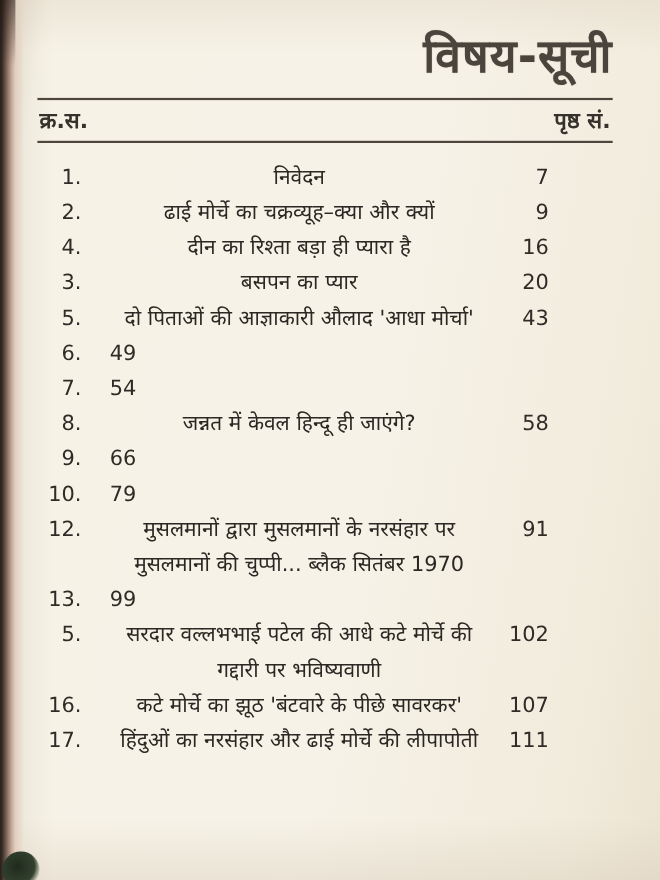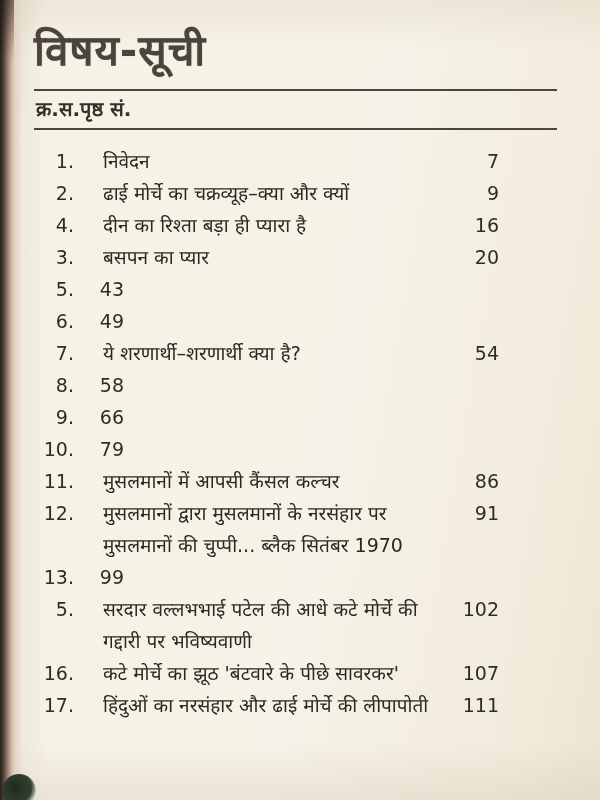--- a/index.html
+++ b/index.html
@@ -57,33 +57,34 @@
     border-radius: 50%;
     background: radial-gradient(circle at 40% 40%, #1f2a1d 0%, #33402e 55%, rgba(51,64,46,0) 75%);
   }
   .content {
     position: absolute;
     top: 0; left: 0; right: 0;
     padding: 24px 43px 0 34px;
     box-sizing: border-box;
   }
   .title {
-    text-align: left;
+    text-align: right;
     font-size: 42px;
     line-height: 54px;
     font-weight: 700;
     letter-spacing: 1px;
     color: #4a443c;
     text-shadow: 0 0 1px rgba(74,68,60,0.35);
   }
   .header-bar {
     margin-top: 11px;
     border-top: 2px solid #4c463e;
     border-bottom: 2px solid #4c463e;
     display: flex;
+    justify-content: space-between;
     align-items: baseline;
     padding: 4px 2px 6px 2px;
     font-size: 20px;
     font-weight: 700;
     color: #35312b;
   }
   .toc {
     margin-top: 15px;
     font-size: 19px;
   }
@@ -95,20 +96,21 @@
   .toc-sn {
     flex: 0 0 40px;
     text-align: right;
     color: #2f2c28;
   }
   .toc-title {
     flex: 1 1 auto;
     margin-left: 29px;
     padding-right: 8px;
     color: #2b2824;
+    text-align: center;
   }
   .toc-page {
     flex: 0 0 50px;
     text-align: right;
     margin-right: 58px;
     color: #2f2c28;
   }
 </style>
 </head>
 <body>
@@ -143,47 +145,43 @@
       <span class="toc-title">दीन का रिश्ता बड़ा ही प्यारा है</span>
       <span class="toc-page">16</span>
     </div>
     <div class="toc-row">
       <span class="toc-sn">3.</span>
       <span class="toc-title">बसपन का प्यार</span>
       <span class="toc-page">20</span>
     </div>
     <div class="toc-row">
       <span class="toc-sn">5.</span>
+      <span class="toc-title">दो पिताओं की आज्ञाकारी औलाद 'आधा मोर्चा'</span>
       <span class="toc-page">43</span>
     </div>
     <div class="toc-row">
       <span class="toc-sn">6.</span>
       <span class="toc-page">49</span>
     </div>
     <div class="toc-row">
       <span class="toc-sn">7.</span>
-      <span class="toc-title">ये शरणार्थी–शरणार्थी क्या है?</span>
       <span class="toc-page">54</span>
     </div>
     <div class="toc-row">
       <span class="toc-sn">8.</span>
+      <span class="toc-title">जन्नत में केवल हिन्दू ही जाएंगे?</span>
       <span class="toc-page">58</span>
     </div>
     <div class="toc-row">
       <span class="toc-sn">9.</span>
       <span class="toc-page">66</span>
     </div>
     <div class="toc-row">
       <span class="toc-sn">10.</span>
       <span class="toc-page">79</span>
-    </div>
-    <div class="toc-row">
-      <span class="toc-sn">11.</span>
-      <span class="toc-title">मुसलमानों में आपसी कैंसल कल्चर</span>
-      <span class="toc-page">86</span>
     </div>
     <div class="toc-row">
       <span class="toc-sn">12.</span>
       <span class="toc-title">मुसलमानों द्वारा मुसलमानों के नरसंहार पर मुसलमानों की चुप्पी... ब्लैक सितंबर 1970</span>
       <span class="toc-page">91</span>
     </div>
     <div class="toc-row">
       <span class="toc-sn">13.</span>
       <span class="toc-page">99</span>
     </div>

